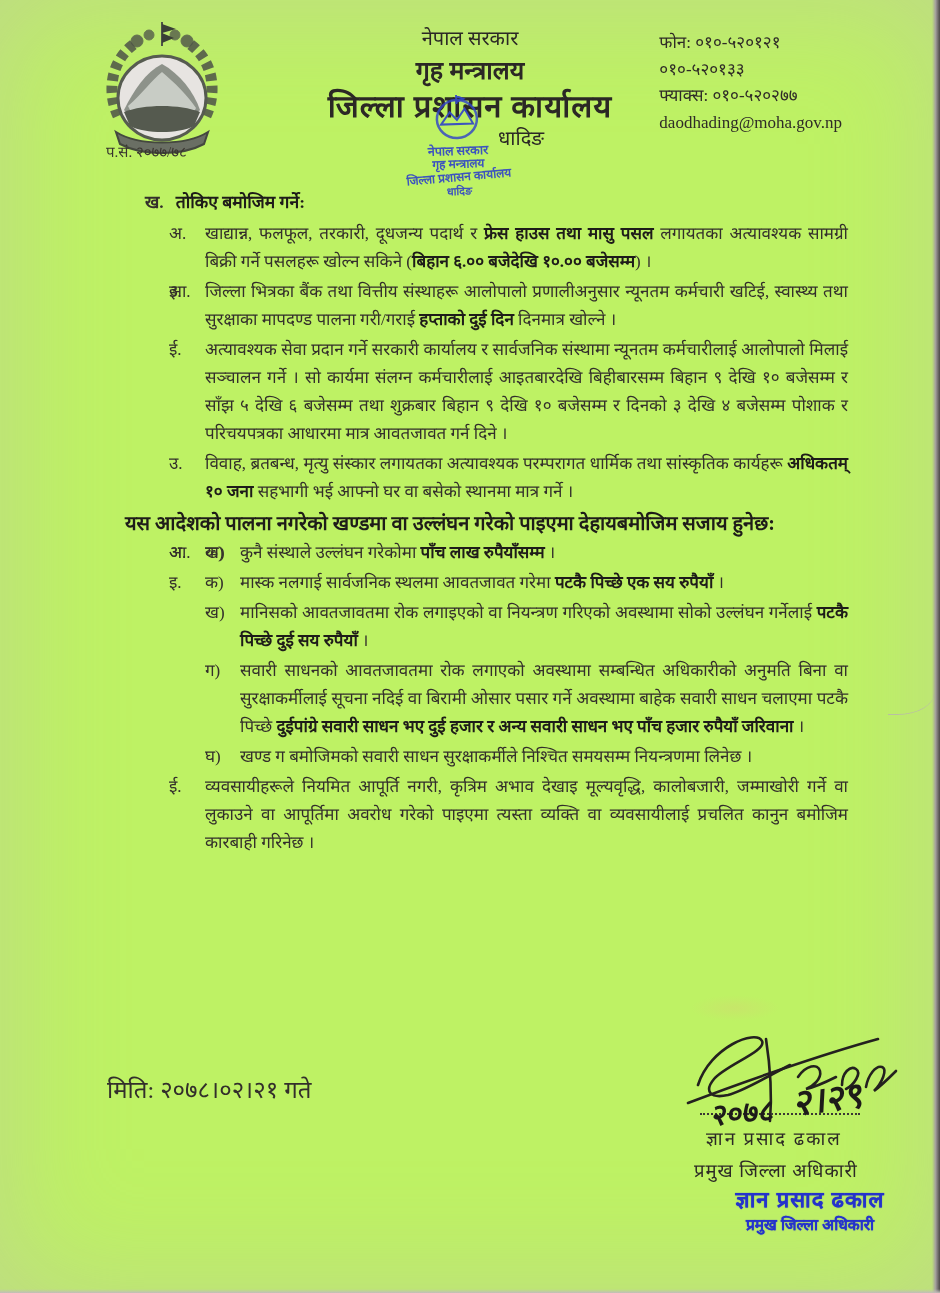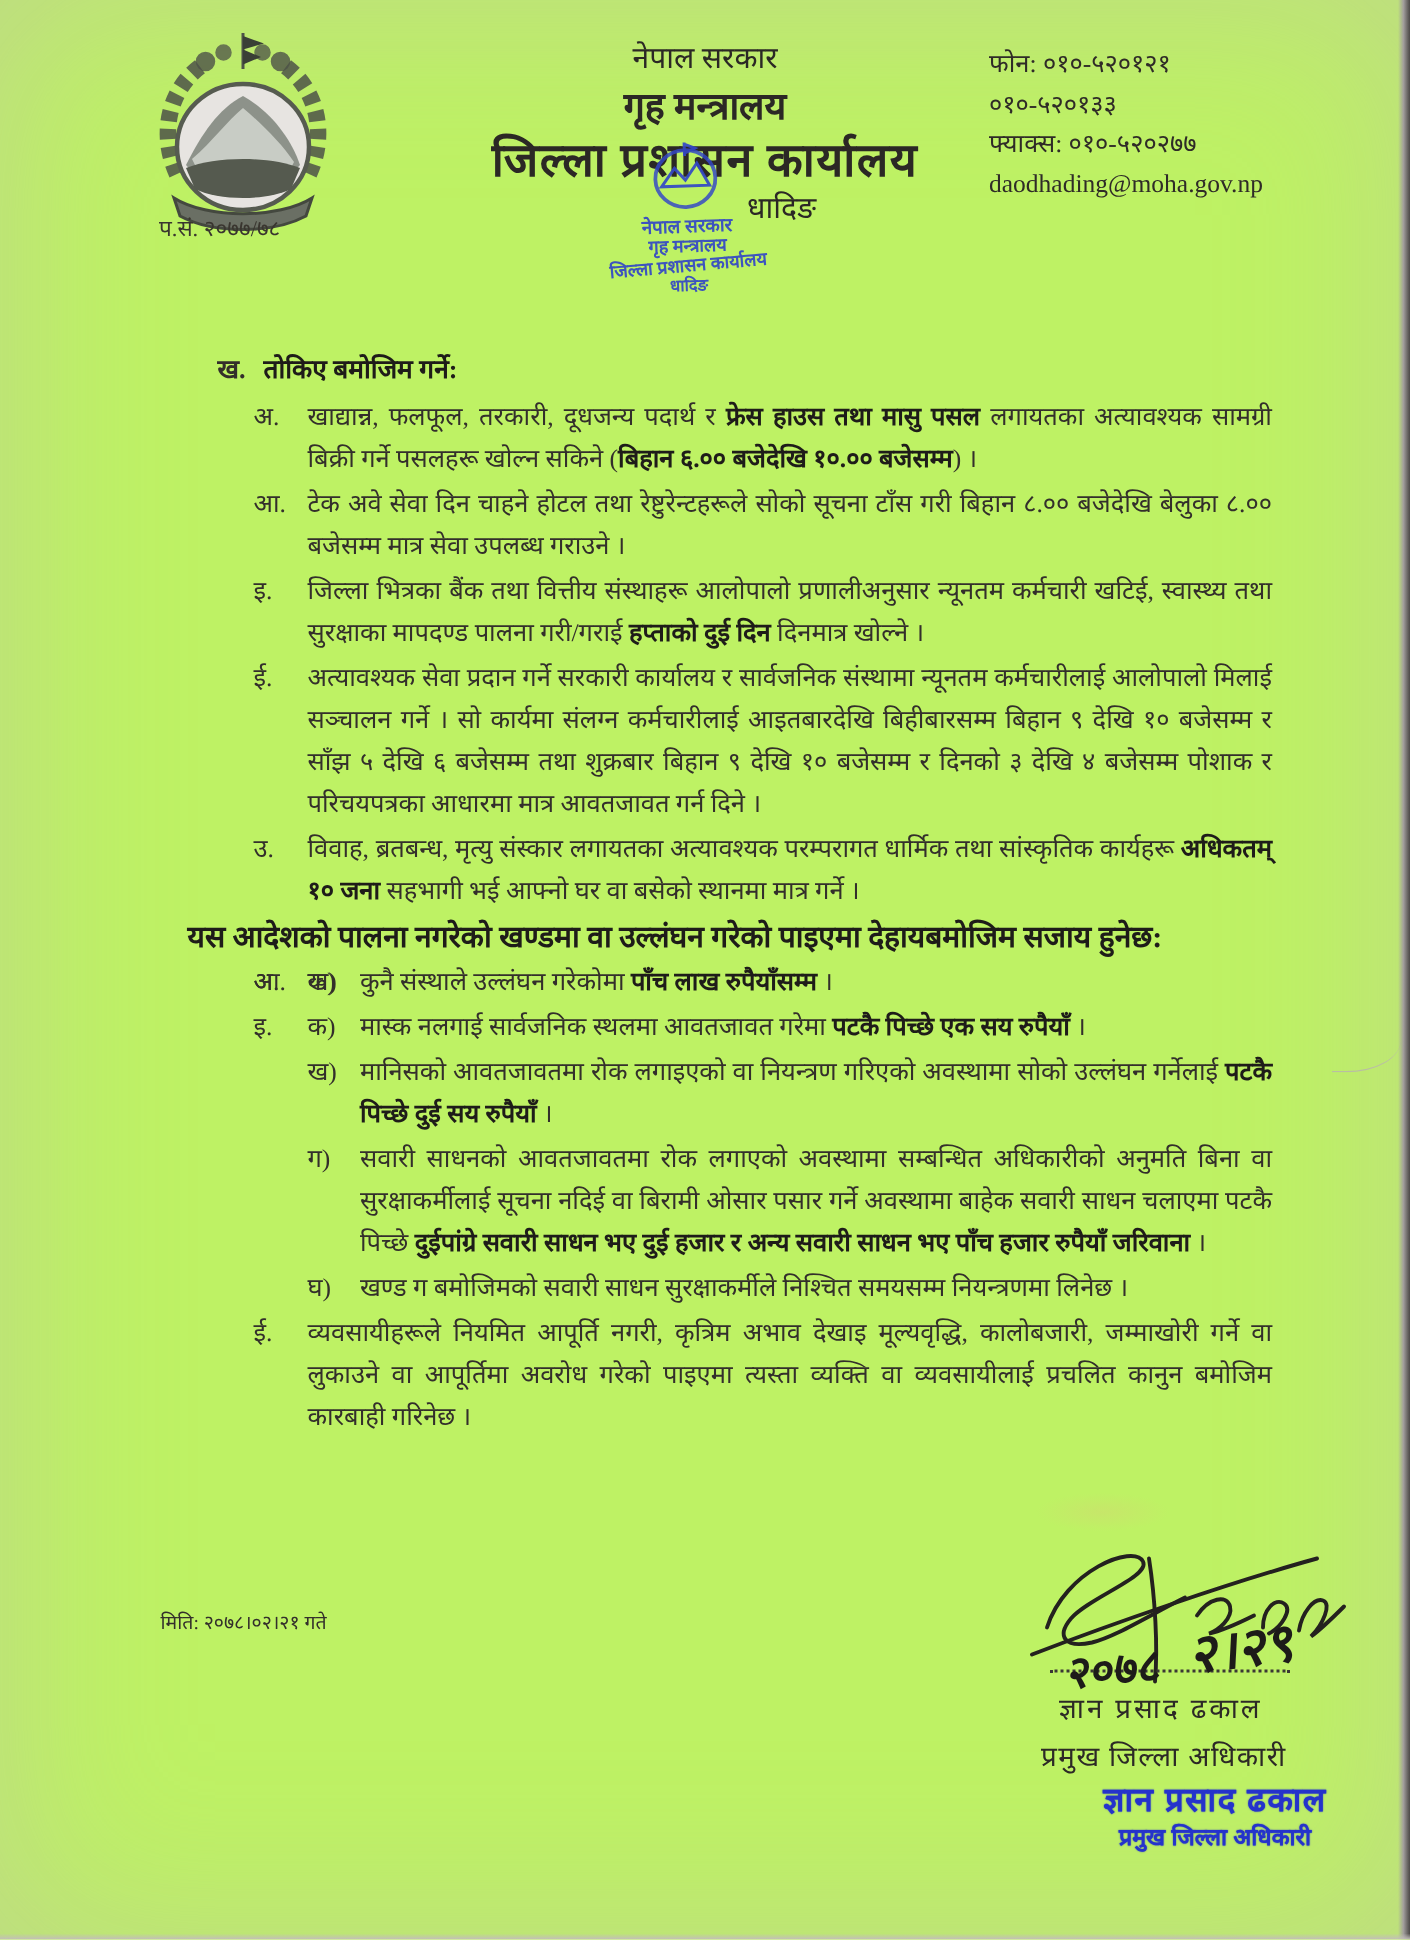--- a/index.html
+++ b/index.html
@@ -27,34 +27,34 @@
            line-height:26.5px;color:#2f2b27;}
   .stampTop{position:absolute;left:388px;top:92px;width:140px;height:118px;
             color:#3347c6;text-align:center;transform:rotate(-2deg);opacity:.92;}
   .stampTop .s-line{font-weight:bold;line-height:1.12;}
   .stampTop .s1{font-size:12.5px;margin-top:2px;}
   .stampTop .s2{font-size:12px;}
   .stampTop .s3{font-size:12px;transform:rotate(-3deg);}
   .stampTop .s4{font-size:11px;}
   
   .doc{position:absolute;left:125px;top:188px;width:723px;color:#332f2b;
-       font-size:17px;line-height:28px;margin-top:44px;}
+       font-size:17px;line-height:28px;}
   .blk{position:relative;margin-bottom:2px;}
   .blk .txt{text-align:justify;}
   .blk b{color:#1e1c19;}
   .heading{padding-left:20px;font-weight:bold;font-size:17.5px;margin-bottom:4px;}
   .heading .lbl{margin-right:12px;}
   .heading .txt{display:inline;}
   .heading2{font-weight:bold;font-size:20px;margin-top:3px;}
   .item1{padding-left:80px;}
   .item1 .lbl{position:absolute;left:44px;}
   .item2{padding-left:115px;}
   .item2 .lbl{position:absolute;left:80px;}
   
-  .dateline{position:absolute;left:107px;top:1072px;font-size:13px;color:#332f2b;}
+  .dateline{position:absolute;left:107px;top:1072px;font-size:24px;color:#332f2b;}
   .sigblock{position:absolute;left:660px;top:1025px;width:260px;}
   .sig-svg{position:absolute;left:10px;top:0;}
   .dotline{position:absolute;left:40px;top:88px;width:160px;border-bottom:2px dotted #3a3734;}
   .hand{position:absolute;color:#1d1b19;font-weight:bold;}
   .hand1{left:52px;top:66px;font-size:30px;transform:rotate(-5deg) skewX(-8deg);}
   .hand2{left:135px;top:48px;font-size:36px;transform:rotate(-7deg) skewX(-10deg);}
   .sig-name{position:absolute;left:46px;top:100px;font-size:18.5px;color:#2c2926;letter-spacing:2px;}
   .sig-title{position:absolute;left:34px;top:132px;font-size:18.5px;color:#2c2926;letter-spacing:1px;}
   .stampBottom{position:absolute;left:40px;top:158px;width:220px;text-align:center;
       color:#2533cb;font-weight:bold;font-family:"Liberation Sans","DejaVu Sans",sans-serif;}
@@ -116,21 +116,20 @@
   </div>
 
   <div class="doc">
       <div class="blk heading"><span class="lbl">ख.</span><div class="txt"><b>तोकिए बमोजिम गर्ने:</b></div></div>
       <div class="blk item1">
         <span class="lbl">अ.</span>
         <div class="txt"><span>खाद्यान्न, फलफूल, तरकारी, दूधजन्य पदार्थ र </span><b>फ्रेस हाउस तथा मासु पसल</b><span> लगायतका अत्यावश्यक सामग्री बिक्री गर्ने पसलहरू खोल्न सकिने (</span><b>बिहान ६.०० बजेदेखि १०.०० बजेसम्म</b><span>) ।</span></div>
       </div>
       <div class="blk item1">
         <span class="lbl">आ.</span>
-        <div class="txt"><span>टेक अवे सेवा दिन चाहने होटल तथा रेष्टुरेन्टहरूले सोको सूचना टाँस गरी बिहान ८.०० बजेदेखि बेलुका ८.०० बजेसम्म मात्र सेवा उपलब्ध गराउने ।</span></div>
       </div>
       <div class="blk item1">
         <span class="lbl">इ.</span>
         <div class="txt"><span>जिल्ला भित्रका बैंक तथा वित्तीय संस्थाहरू आलोपालो प्रणालीअनुसार न्यूनतम कर्मचारी खटिई, स्वास्थ्य तथा सुरक्षाका मापदण्ड पालना गरी/गराई </span><b>हप्ताको दुई दिन</b><span> दिनमात्र खोल्ने ।</span></div>
       </div>
       <div class="blk item1">
         <span class="lbl">ई.</span>
         <div class="txt"><span>अत्यावश्यक सेवा प्रदान गर्ने सरकारी कार्यालय र सार्वजनिक संस्थामा न्यूनतम कर्मचारीलाई आलोपालो मिलाई सञ्चालन गर्ने । सो कार्यमा संलग्न कर्मचारीलाई आइतबारदेखि बिहीबारसम्म बिहान ९ देखि १० बजेसम्म र साँझ ५ देखि ६ बजेसम्म तथा शुक्रबार बिहान ९ देखि १० बजेसम्म र दिनको ३ देखि ४ बजेसम्म पोशाक र परिचयपत्रका आधारमा मात्र आवतजावत गर्न दिने ।</span></div>
       </div>
       <div class="blk item1">

